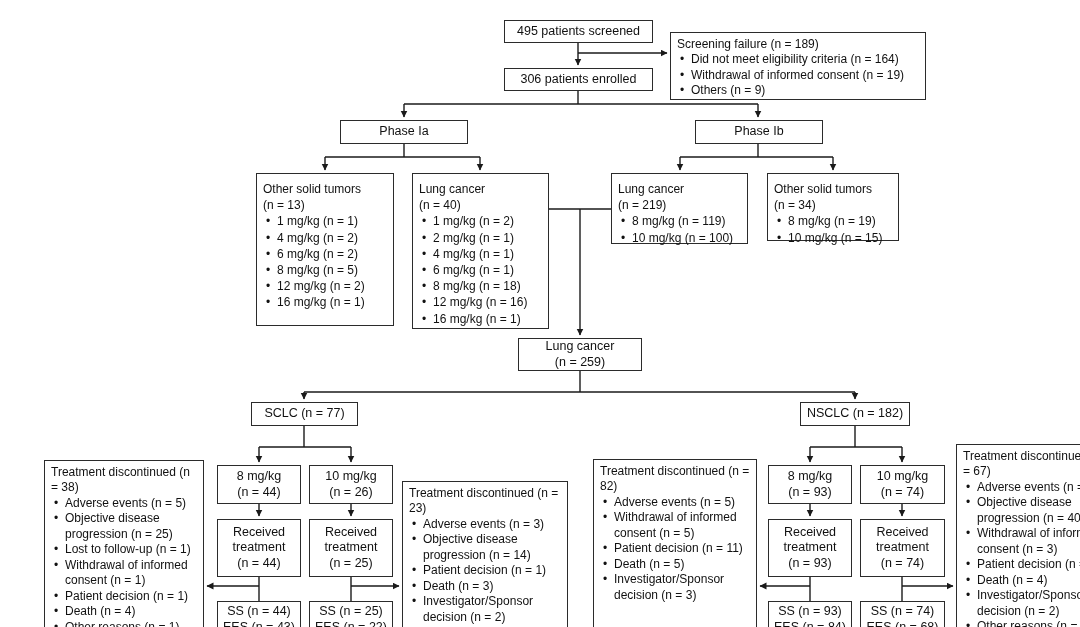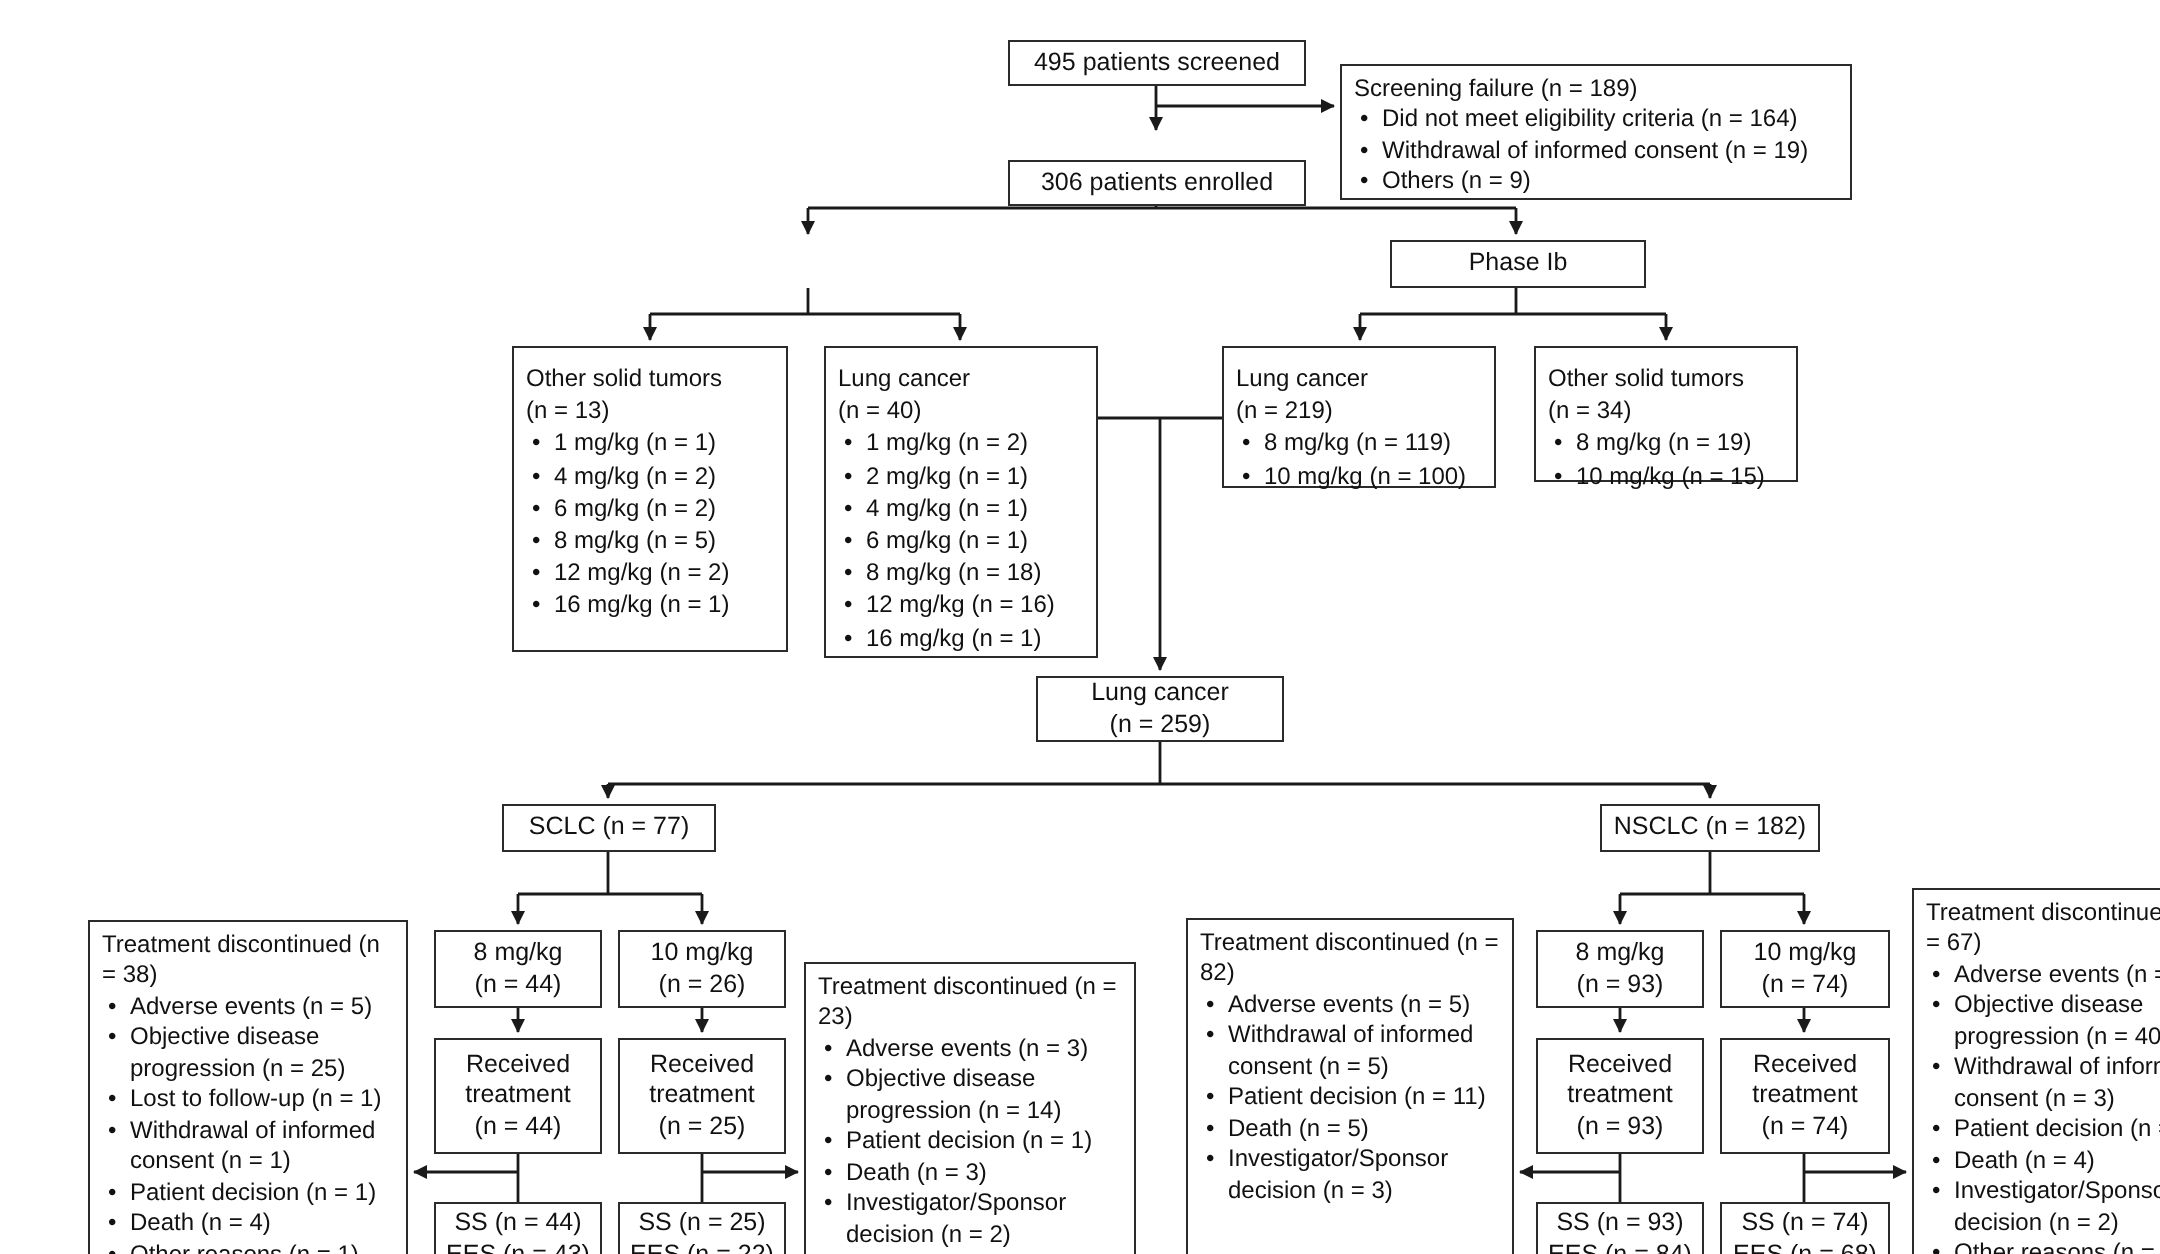--- a/index.html
+++ b/index.html
@@ -82,24 +82,27 @@
 
   <div class="box lst" style="left:630px;top:16px;width:256px;height:68px;line-height:1.28;">
     <div class="ttl">Screening failure (n = 189)</div>
     <div>
         <div class="li">Did not meet eligibility criteria (n = 164)</div>
         <div class="li">Withdrawal of informed consent (n = 19)</div>
         <div class="li">Others (n = 9)</div>
       </div>
   </div>
 
-  <div class="box ctr" style="left:464px;top:52px;width:149px;height:23px;margin-top:12px;">
+  <div class="box ctr" style="left:464px;top:52px;width:149px;height:23px;">
     <span>306 patients enrolled</span>
   </div>
 
+  <div class="box ctr" style="left:300px;top:104px;width:128px;height:24px;">
+    <span>Phase Ia</span>
+  </div>
   <div class="box ctr" style="left:655px;top:104px;width:128px;height:24px;">
     <span>Phase Ib</span>
   </div>
 
   <div class="box lst roomy" style="left:216px;top:157px;width:138px;height:153px;">
     <div class="ttl c">Other solid tumors</div>
     <div class="ttl c">(n = 13)</div>
     <div>
         <div class="li">1 mg/kg (n = 1)</div>
         <div class="li">4 mg/kg (n = 2)</div>

